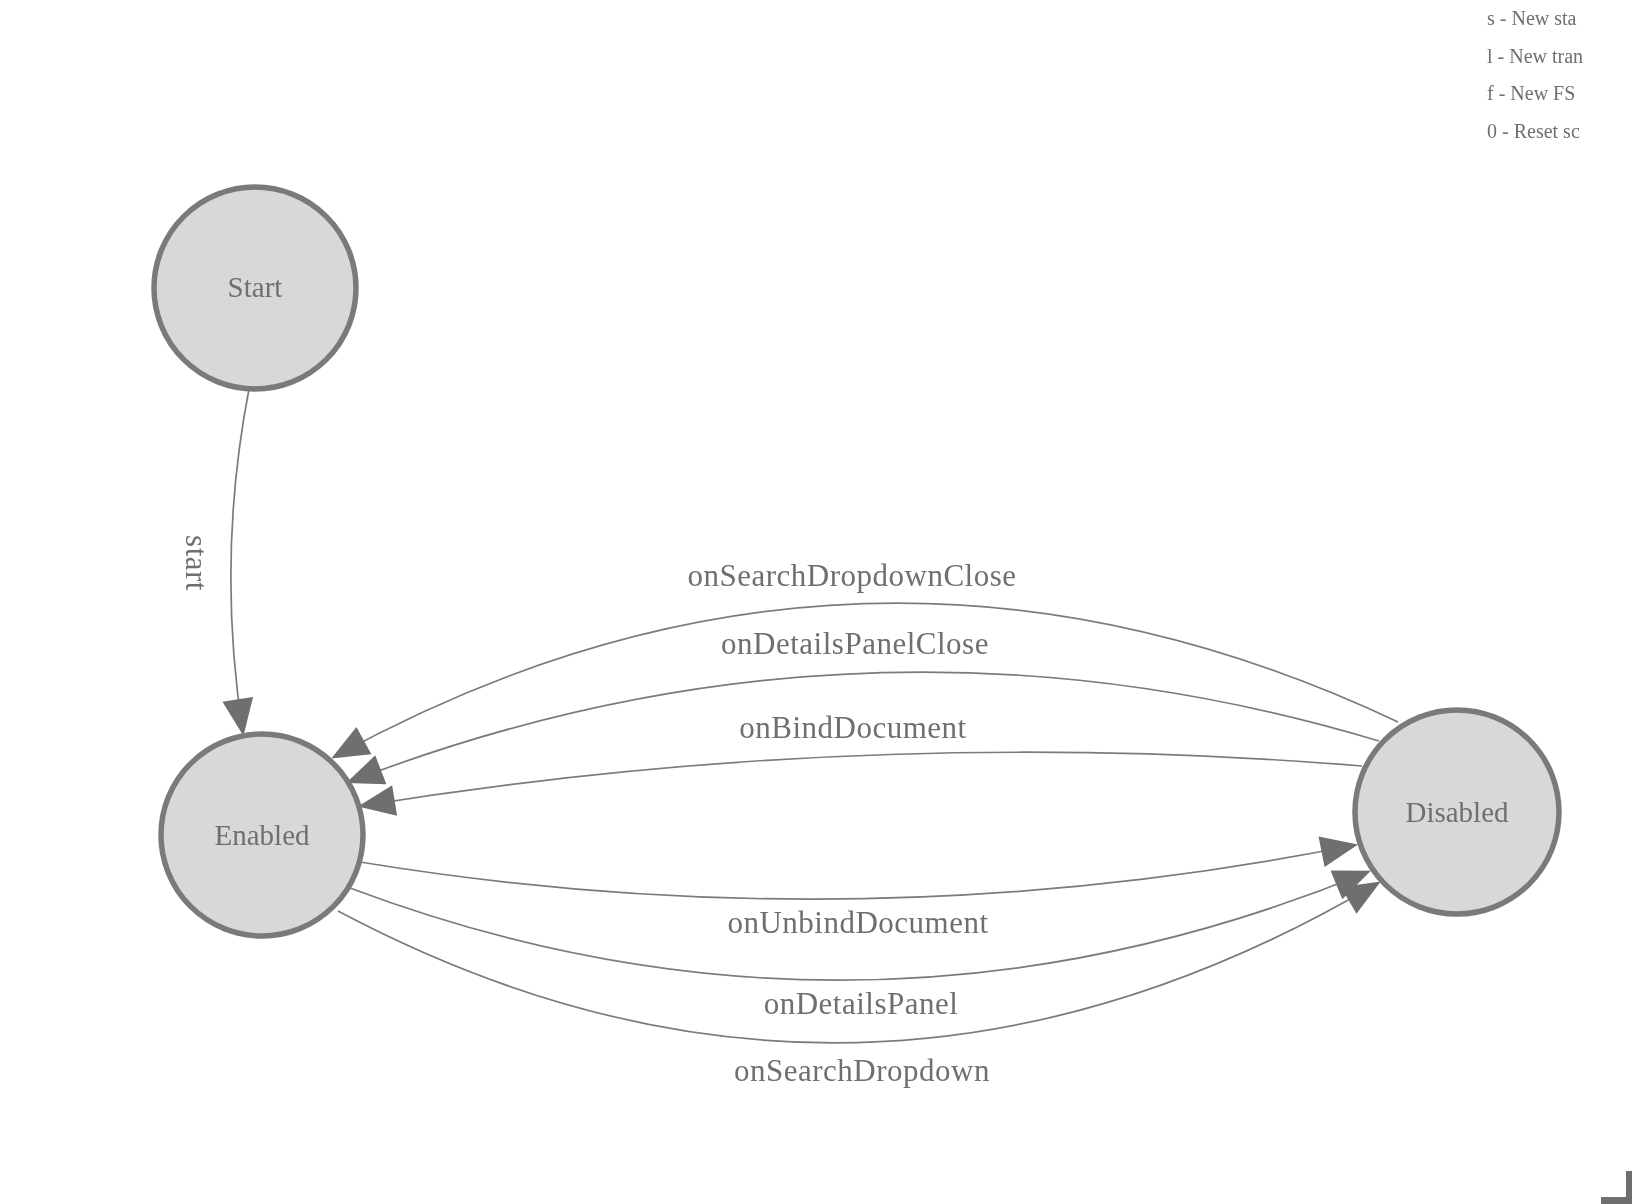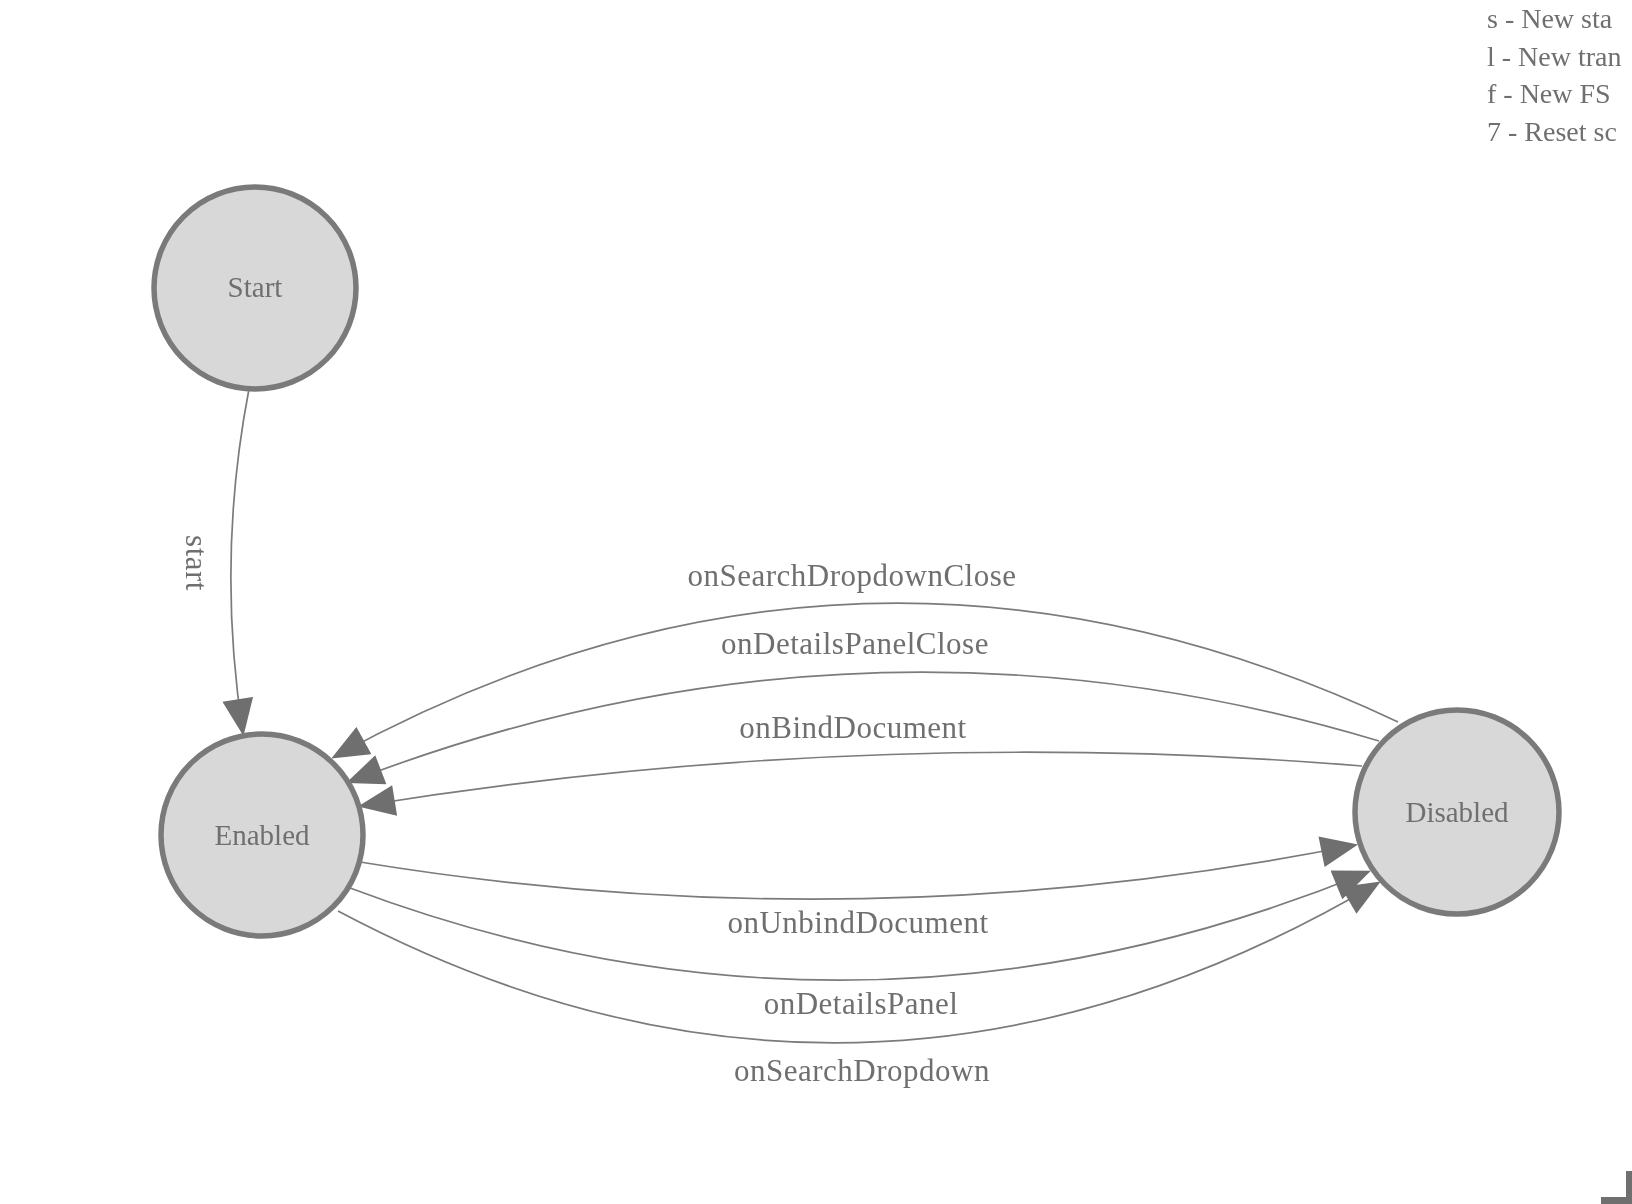--- a/index.html
+++ b/index.html
@@ -20,21 +20,21 @@
   .stage-svg{position:absolute;left:0;top:0;}
   .node{fill:var(--node_fill);stroke:var(--node_stroke);stroke-width:5.5px;}
   .edge{fill:none;stroke:var(--edge_stroke);stroke-width:1.7px;}
   .arrowhead{fill:var(--arrow_fill);stroke:none;}
   text{fill:var(--text_color);font-family:"Liberation Serif","DejaVu Serif",serif;}
   .node-label{font-size:29px;text-anchor:middle;}
   .edge-label{font-size:31px;text-anchor:middle;letter-spacing:.5px;}
   .legend{
     position:absolute;left:1487px;top:0;
     color:var(--text_color);
-    font-size:28px;line-height:37.5px;
+    font-size:20px;line-height:37.5px;
     white-space:nowrap;
   }
   .corner-v{position:absolute;left:1626px;top:1171px;width:6px;height:33px;background:var(--arrow_fill);}
   .corner-h{position:absolute;left:1601px;top:1197px;width:31px;height:7px;background:var(--arrow_fill);}
 </style>
 </head>
 <body>
 
 <svg class="stage-svg" width="1632" height="1204" viewBox="0 0 1632 1204">
   <defs>
@@ -68,17 +68,17 @@
   <text class="edge-label" x="853" y="738">onBindDocument</text>
   <text class="edge-label" x="858" y="933">onUnbindDocument</text>
   <text class="edge-label" x="861" y="1014">onDetailsPanel</text>
   <text class="edge-label" x="862" y="1081">onSearchDropdown</text>
 </svg>
 
 <div class="legend">
   <div>s - New sta</div>
   <div>l - New tran</div>
   <div>f - New FS</div>
-  <div>7 - Reset sc</div>
+  <div>0 - Reset sc</div>
 </div>
 
 <div class="corner-v"></div>
 <div class="corner-h"></div>
 
 </body></html>

